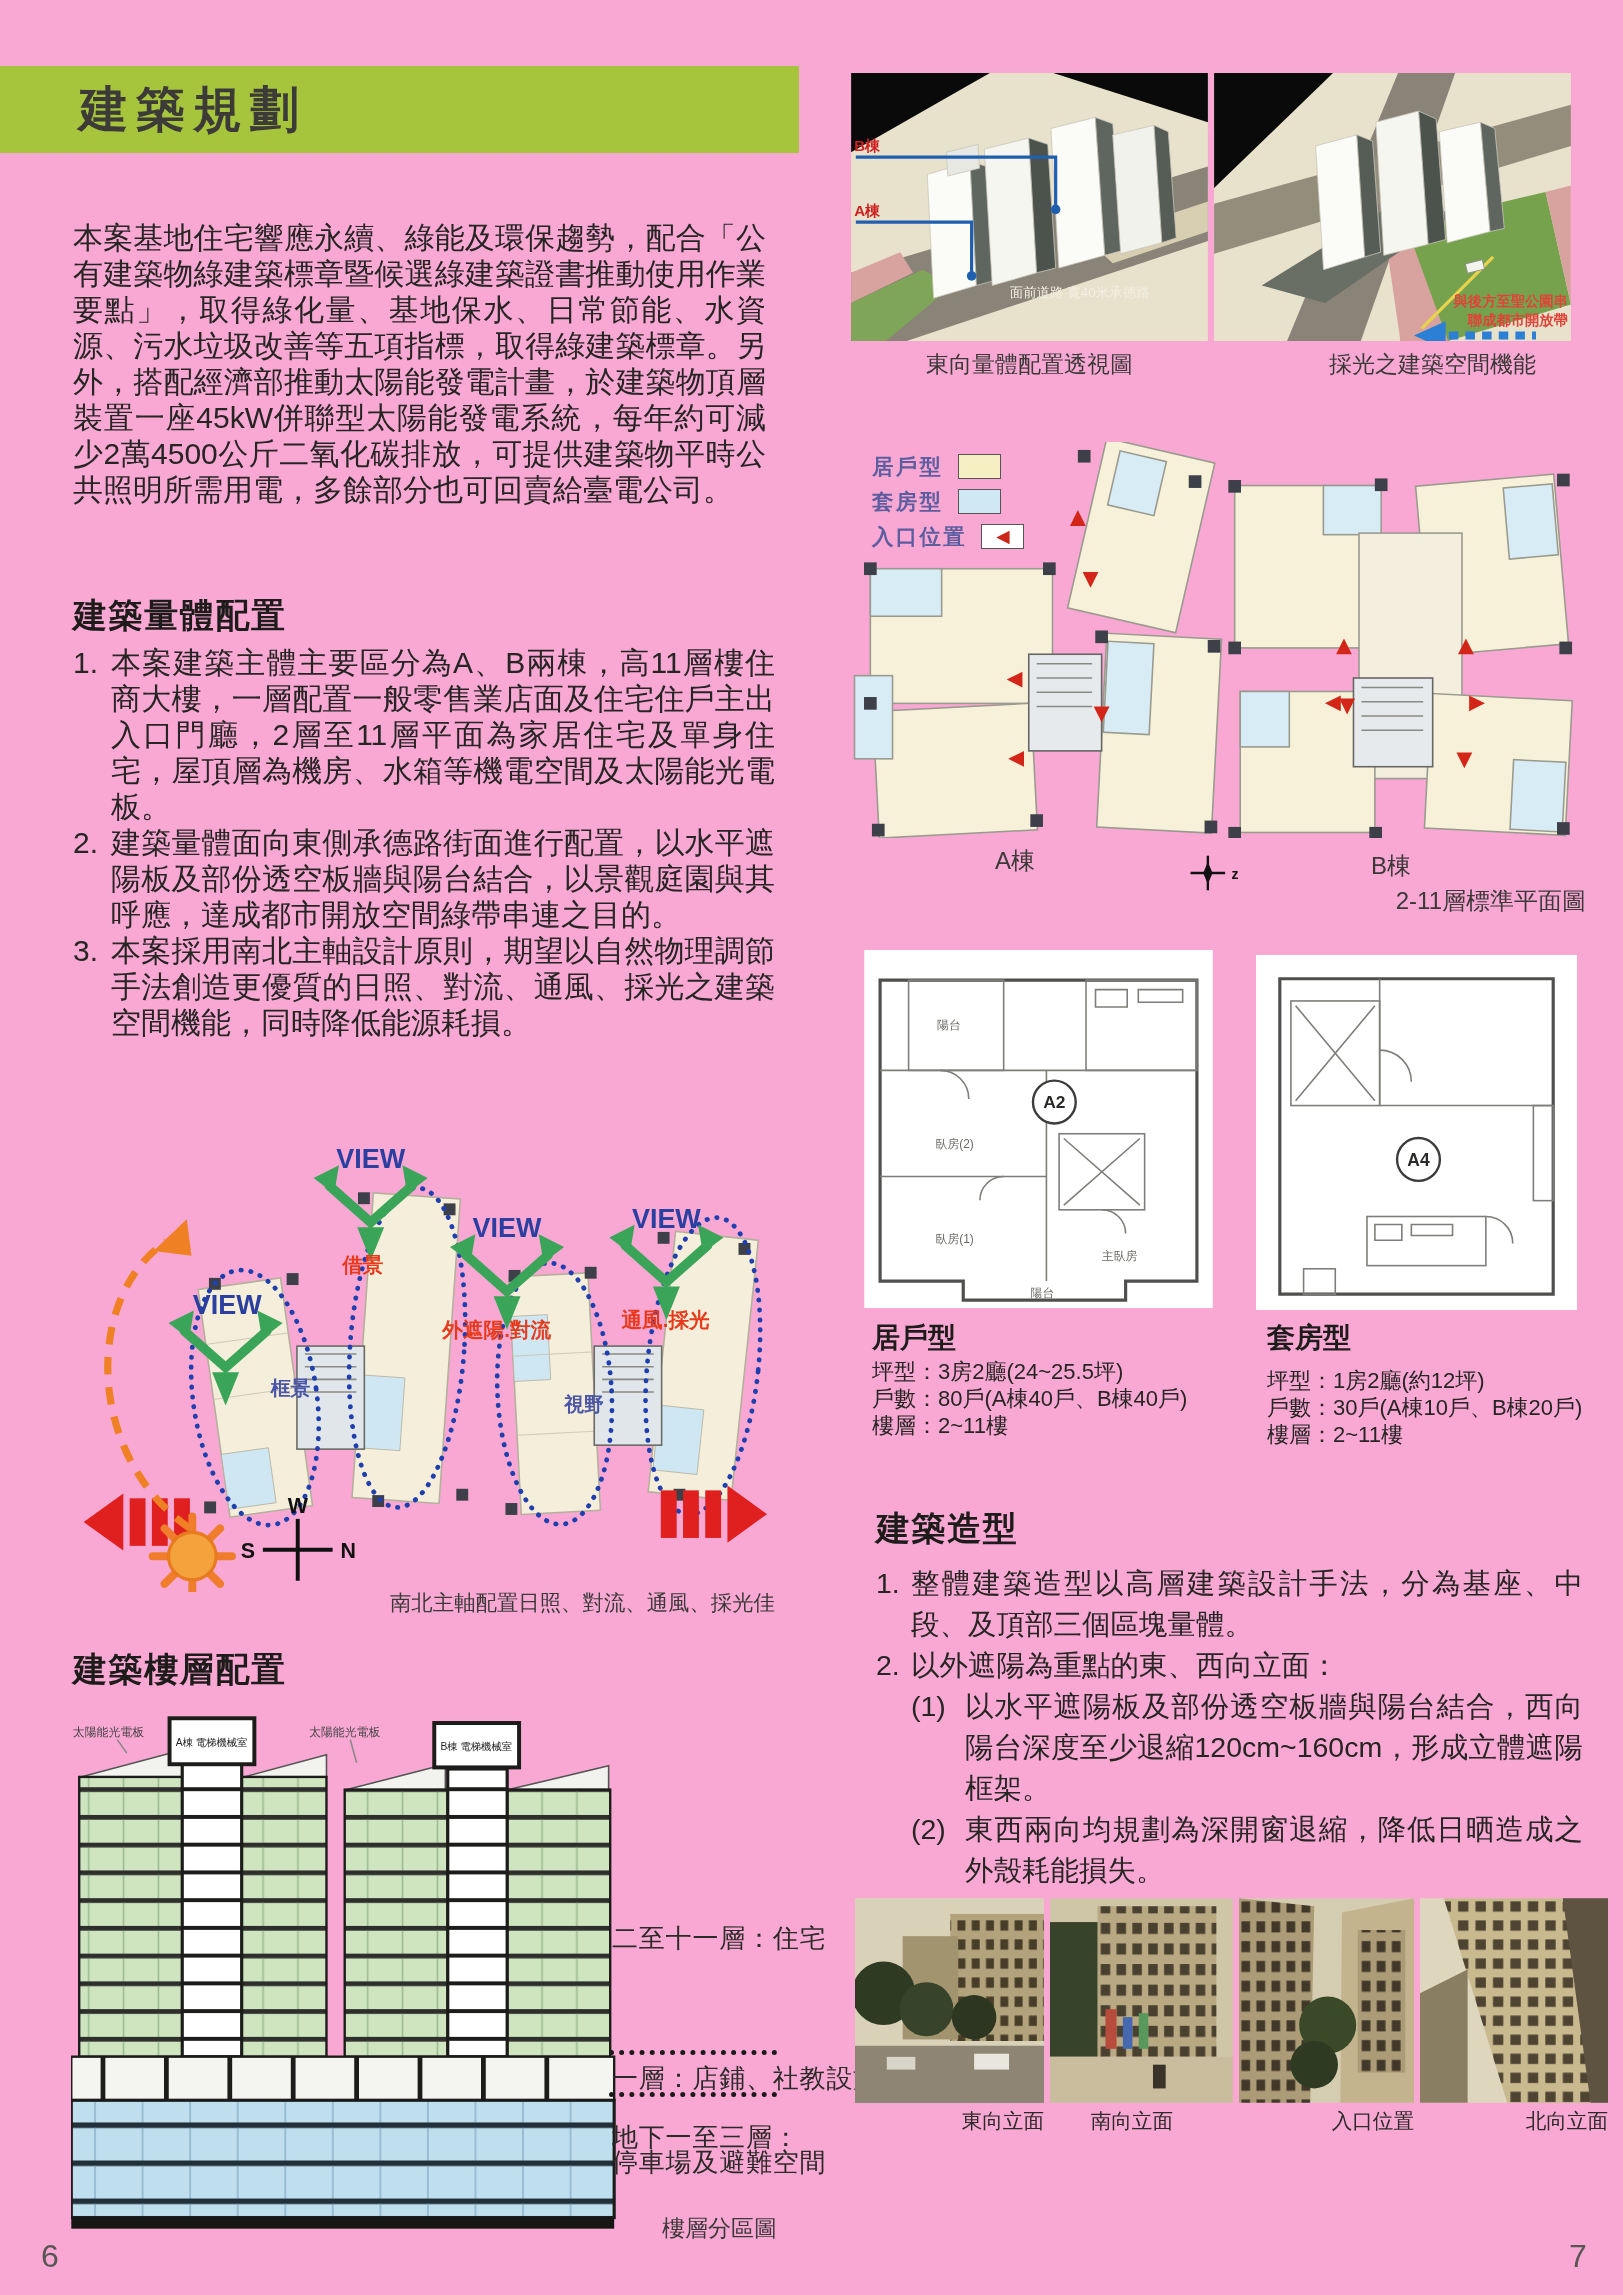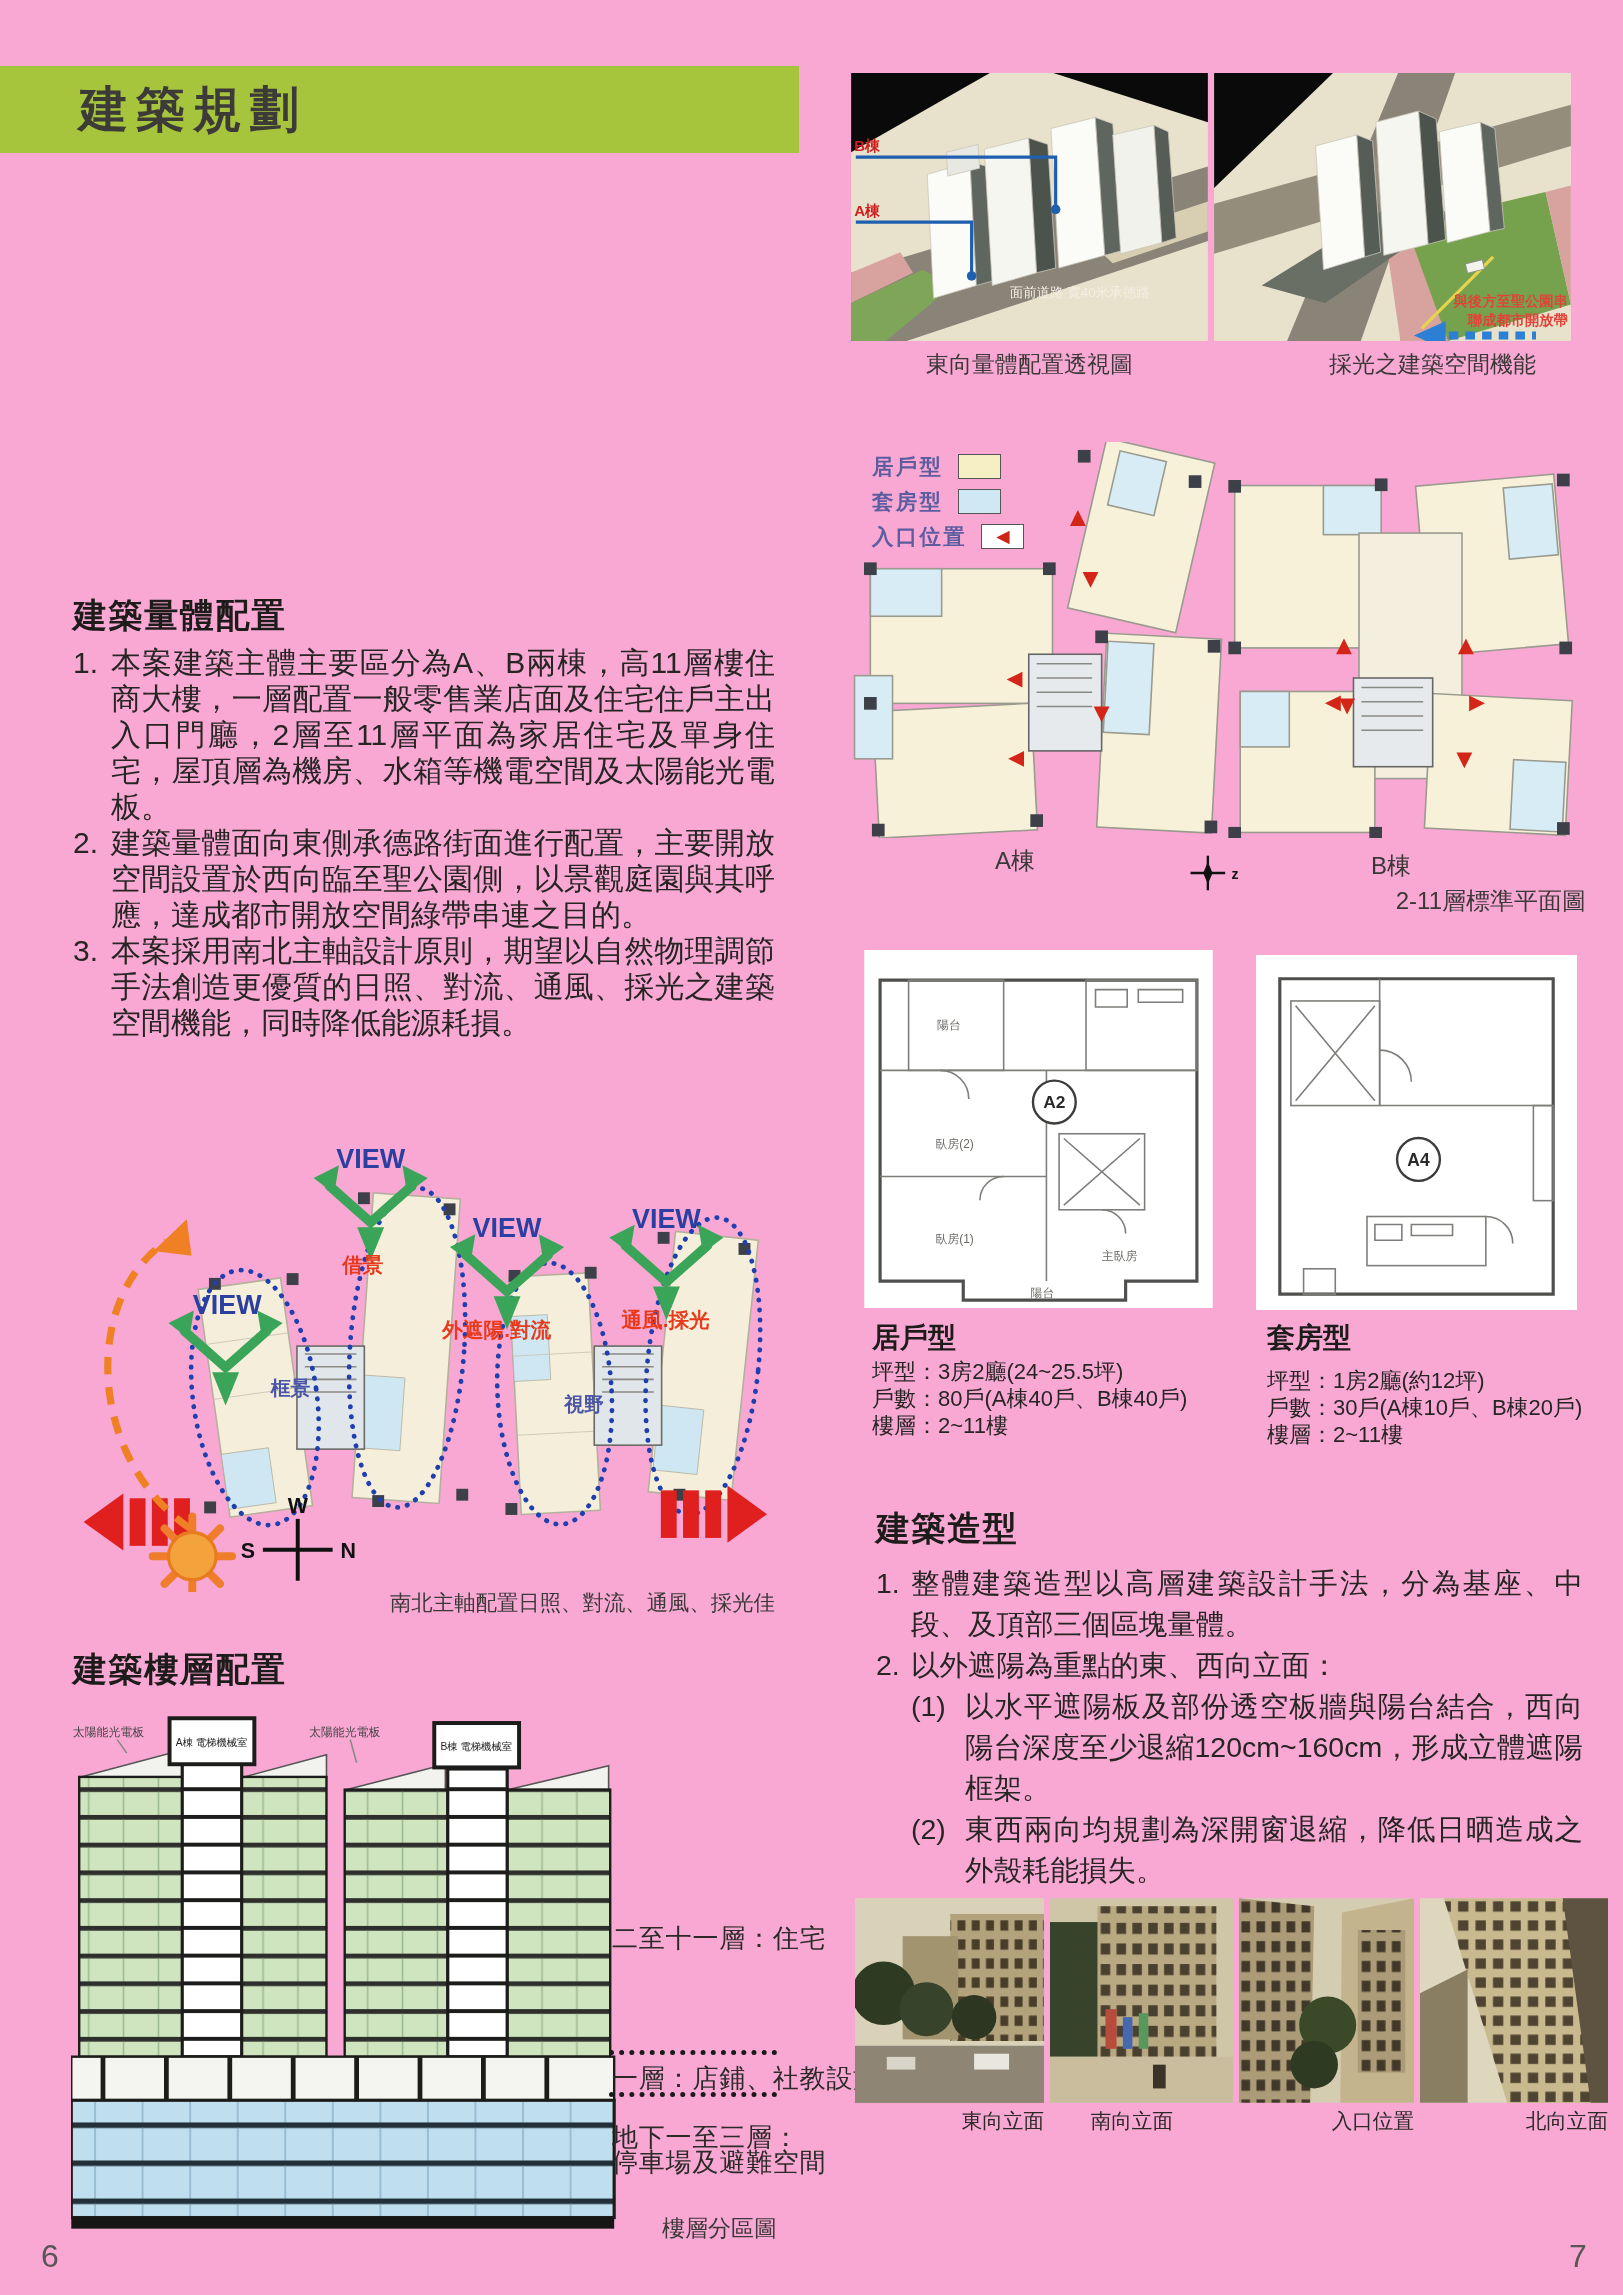--- a/index.html
+++ b/index.html
@@ -34,31 +34,32 @@
   svg text{font-family:"Liberation Sans","DejaVu Sans",sans-serif;}
 </style>
 </head>
 <body>
 
 <div class="page">
 
   <div class="abs banner"></div>
   <div class="abs banner-title">建築規劃</div>
 
+  <div class="abs body-text" style="left:73px;top:220px;width:693px;">本案基地住宅響應永續、綠能及環保趨勢，配合「公有建築物綠建築標章暨候選綠建築證書推動使用作業要點」，取得綠化量、基地保水、日常節能、水資源、污水垃圾改善等五項指標，取得綠建築標章。另外，搭配經濟部推動太陽能發電計畫，於建築物頂層裝置一座45kW併聯型太陽能發電系統，每年約可減少2萬4500公斤二氧化碳排放，可提供建築物平時公共照明所需用電，多餘部分也可回賣給臺電公司。</div>
 
   <div class="abs h-section" style="left:73px;top:593px;font-family:Liberation Mono, monospace;">建築量體配置</div>
 
   <div class="abs body-text" style="left:73px;top:645px;width:702px;">
     <div class="olist-item">
       <span class="olist-num">1.</span>
       <span>本案建築主體主要區分為A、B兩棟，高11層樓住商大樓，一層配置一般零售業店面及住宅住戶主出入口門廳，2層至11層平面為家居住宅及單身住宅，屋頂層為機房、水箱等機電空間及太陽能光電板。</span>
     </div>
     <div class="olist-item">
       <span class="olist-num">2.</span>
-      <span>建築量體面向東側承德路街面進行配置，主要開放空間設置於西向臨至聖公園側，以景觀庭園與其呼應，達成都市開放空間綠帶串連之目的。</span>
+      <span>建築量體面向東側承德路街面進行配置，以水平遮陽板及部份透空板牆與陽台結合，以景觀庭園與其呼應，達成都市開放空間綠帶串連之目的。</span>
     </div>
     <div class="olist-item">
       <span class="olist-num">3.</span>
       <span>本案採用南北主軸設計原則，期望以自然物理調節手法創造更優質的日照、對流、通風、採光之建築空間機能，同時降低能源耗損。</span>
     </div>
   </div>
 
   <svg class="abs" style="left:71px;top:1116px;" width="704" height="476" viewBox="0 0 888 600">
     <defs>
       <g id="varrow">

